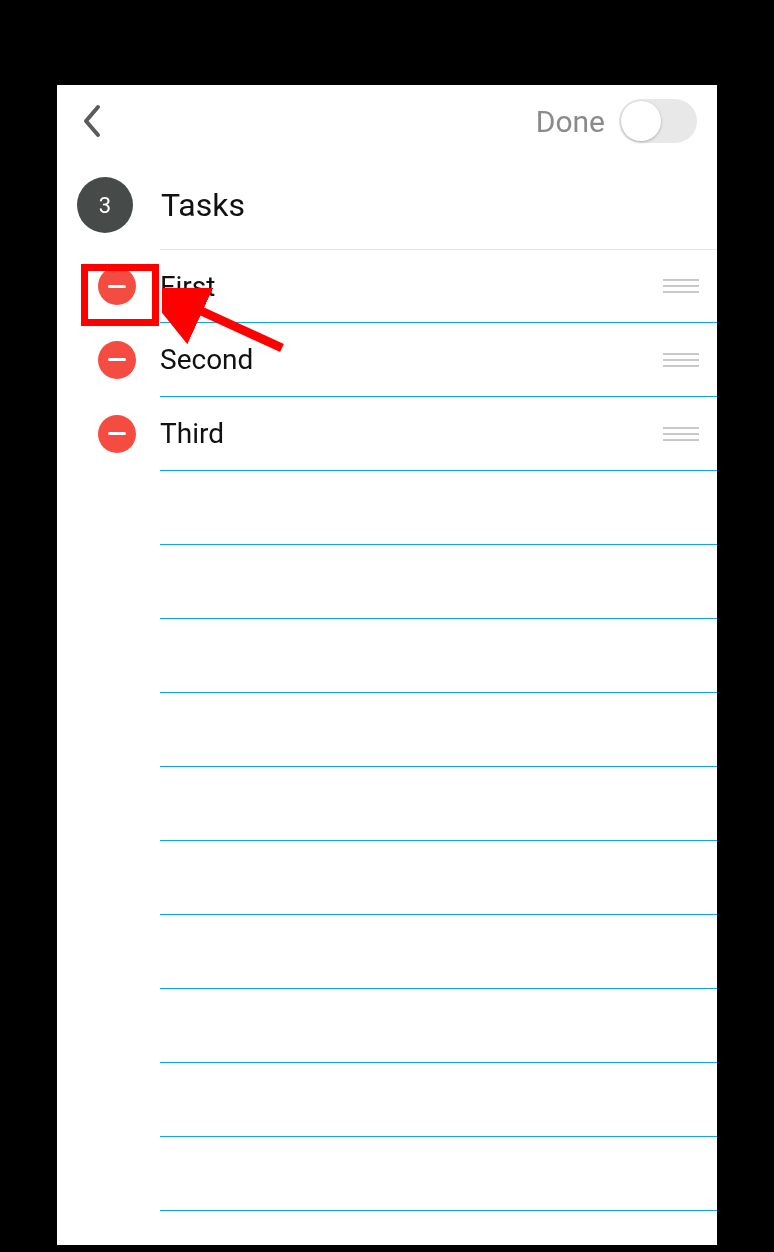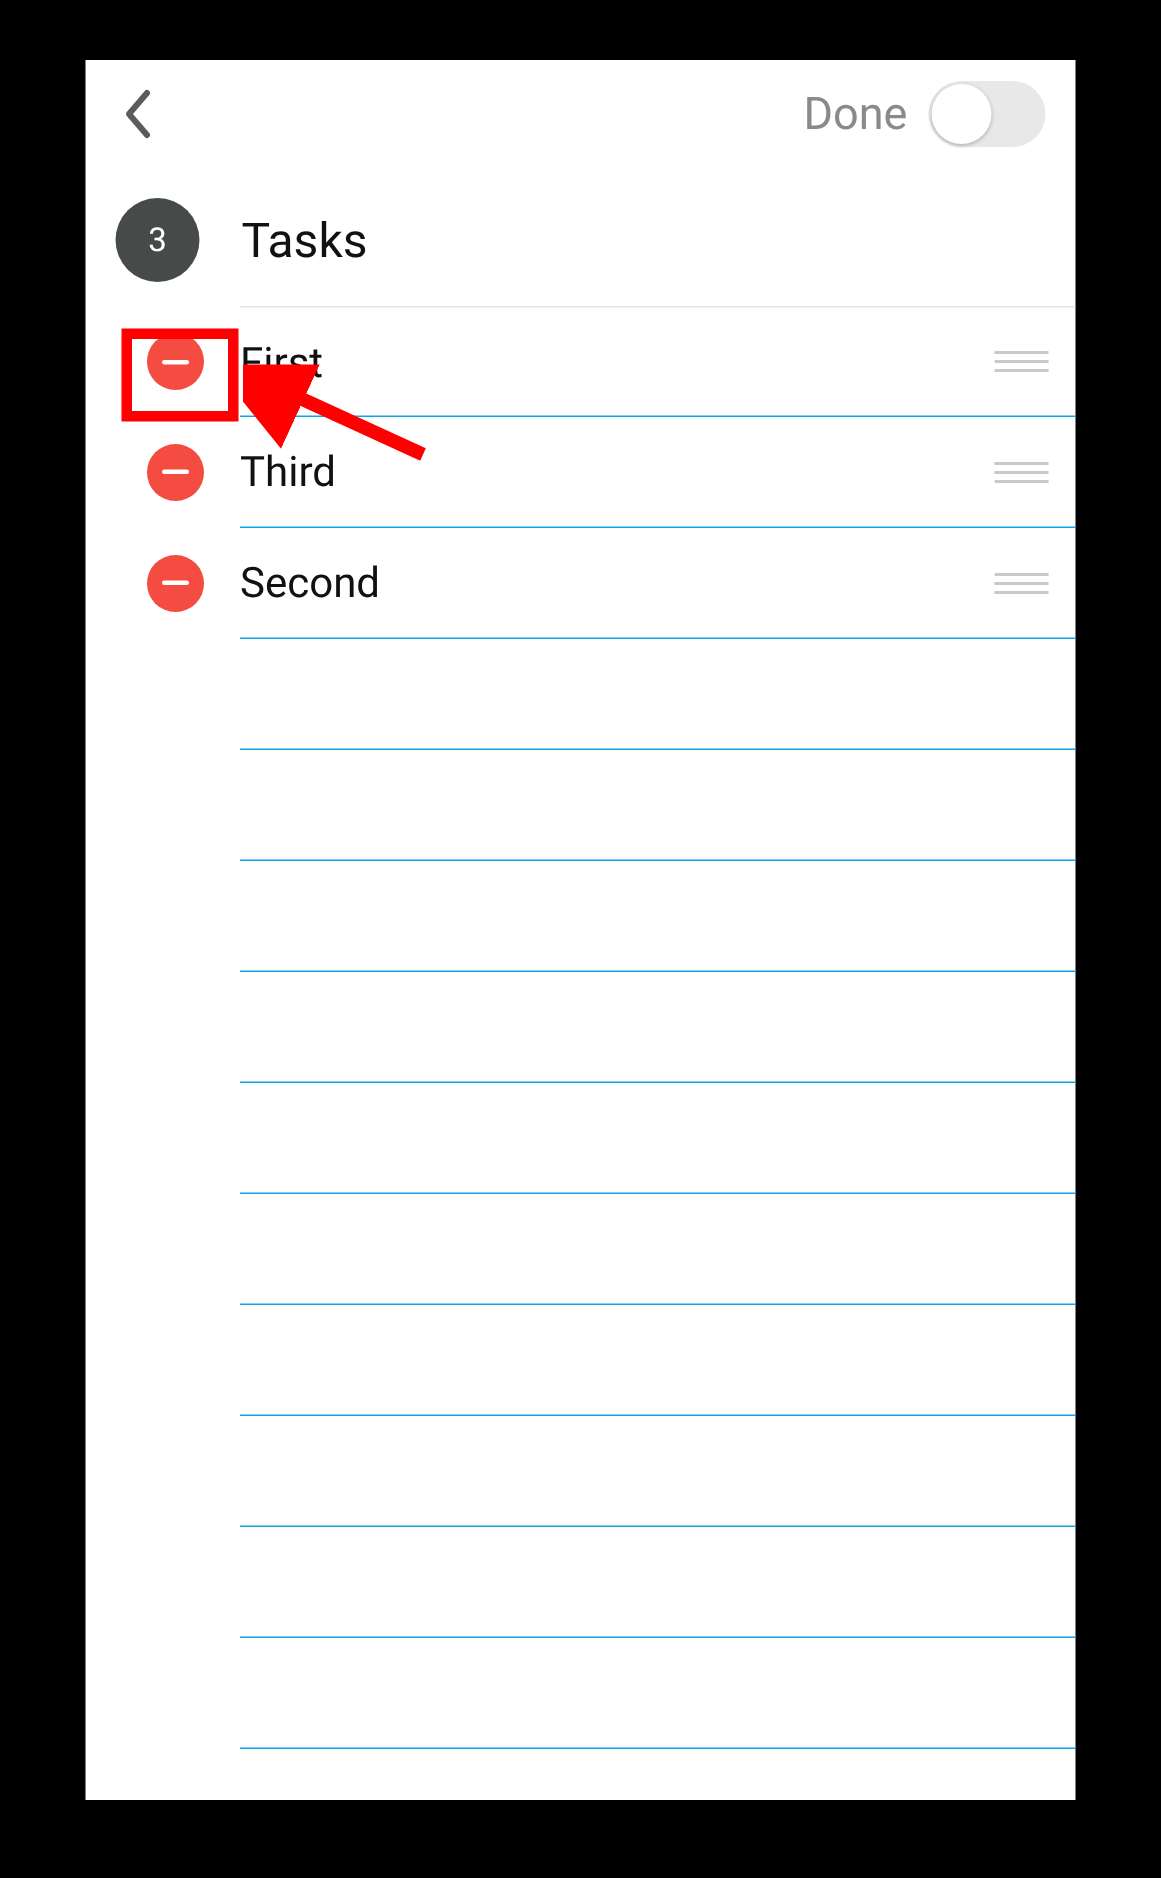--- a/index.html
+++ b/index.html
@@ -15,20 +15,21 @@
       align-items: flex-start;
       padding: 40px 0;
     }
     .screen {
       width: 660px;
       height: 1160px;
       background: #fff;
       box-shadow: 0 8px 40px rgba(0,0,0,0.55);
       position: relative;
       overflow: hidden;
+      margin-top: 45px;
     }
     .header {
       display: flex;
       align-items: center;
       justify-content: space-between;
       padding: 14px 20px 18px 20px;
     }
     .back-btn {
       width: 30px;
       height: 40px;
@@ -187,32 +188,32 @@
         <div class="drag-handle">
           <div class="line"></div>
           <div class="line"></div>
           <div class="line"></div>
         </div>
       </div>
       <div class="list-row">
         <div class="delete-btn">
           <div class="bar"></div>
         </div>
-        <span class="task-label">Third</span>
+        <span class="task-label">Second</span>
         <div class="drag-handle">
           <div class="line"></div>
           <div class="line"></div>
           <div class="line"></div>
         </div>
       </div>
       <div class="list-row">
         <div class="delete-btn">
           <div class="bar"></div>
         </div>
-        <span class="task-label">Second</span>
+        <span class="task-label">Third</span>
         <div class="drag-handle">
           <div class="line"></div>
           <div class="line"></div>
           <div class="line"></div>
         </div>
       </div>
       <div class="list-row"></div>
       <div class="list-row"></div>
       <div class="list-row"></div>
       <div class="list-row"></div>

